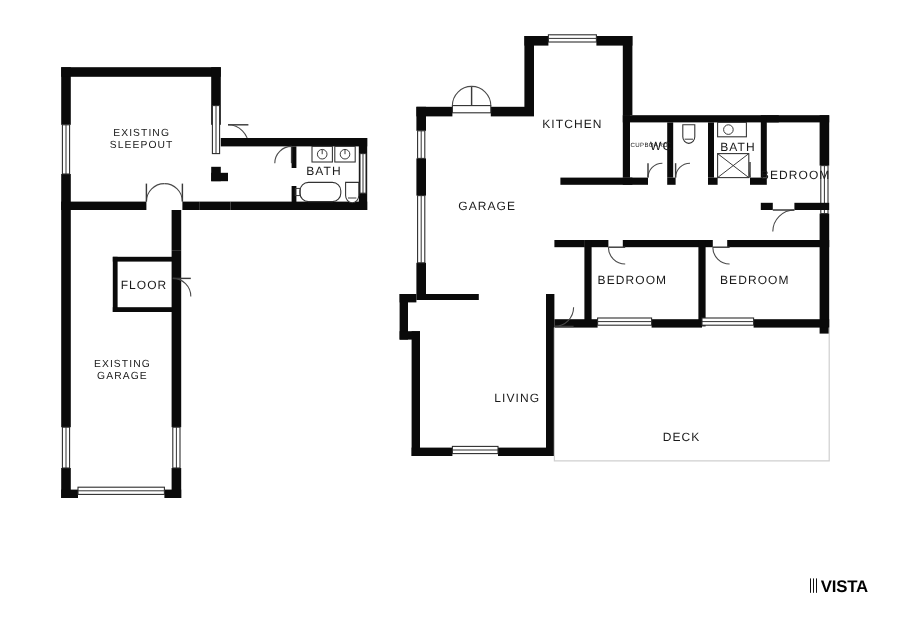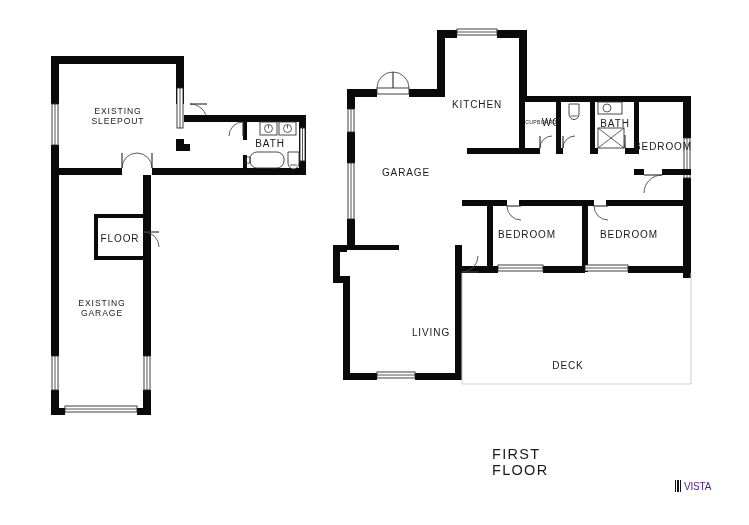--- a/index.html
+++ b/index.html
@@ -76,24 +76,24 @@
     display: inline-block;
     width: 7px;
     height: 12px;
     background:
       linear-gradient(to right,
         #111 0 1.2px, transparent 1.2px 2.4px,
         #111 2.4px 3.6px, transparent 3.6px 4.8px,
         #111 4.8px 6px, transparent 6px 7px);
   }
   #vista-logo .word {
-    font-size: 10px;
-    font-weight: normal;
+    font-size: 14px;
+    font-weight: bold;
     letter-spacing: -0.2px;
-    color: #4c1d95;
+    color: #000000;
   }
 </style>
 </head>
 <body>
 
 <div id="floorplan-root">
 
   <svg class="plan" viewBox="0 0 749 525">
 
     <g>
@@ -288,20 +288,19 @@
   <div class="room-label lbl-md" style="left:406px; top:173px;">GARAGE</div>
   <div class="room-label lbl-sm" style="left:541px; top:122px;">CUPBOARD</div>
   <div class="room-label lbl-md" style="left:551px; top:123px;">WC</div>
   <div class="room-label lbl-md" style="left:615px; top:124px;">BATH</div>
   <div class="room-label lbl-md" style="left:663px; top:147px;">BEDROOM</div>
   <div class="room-label lbl-md" style="left:527px; top:235px;">BEDROOM</div>
   <div class="room-label lbl-md" style="left:629px; top:235px;">BEDROOM</div>
   <div class="room-label lbl-md" style="left:431px; top:317px;margin-top:16px;">LIVING</div>
   <div class="room-label lbl-md" style="left:568px; top:322px;margin-top:44px;">DECK</div>
 
-  <div id="title-first-floor">FIRST FLOOR</div>
 
   <div id="vista-logo">
     <span class="mark"></span>
     <span class="word">VISTA</span>
   </div>
 
 </div>
 
 </body></html>

